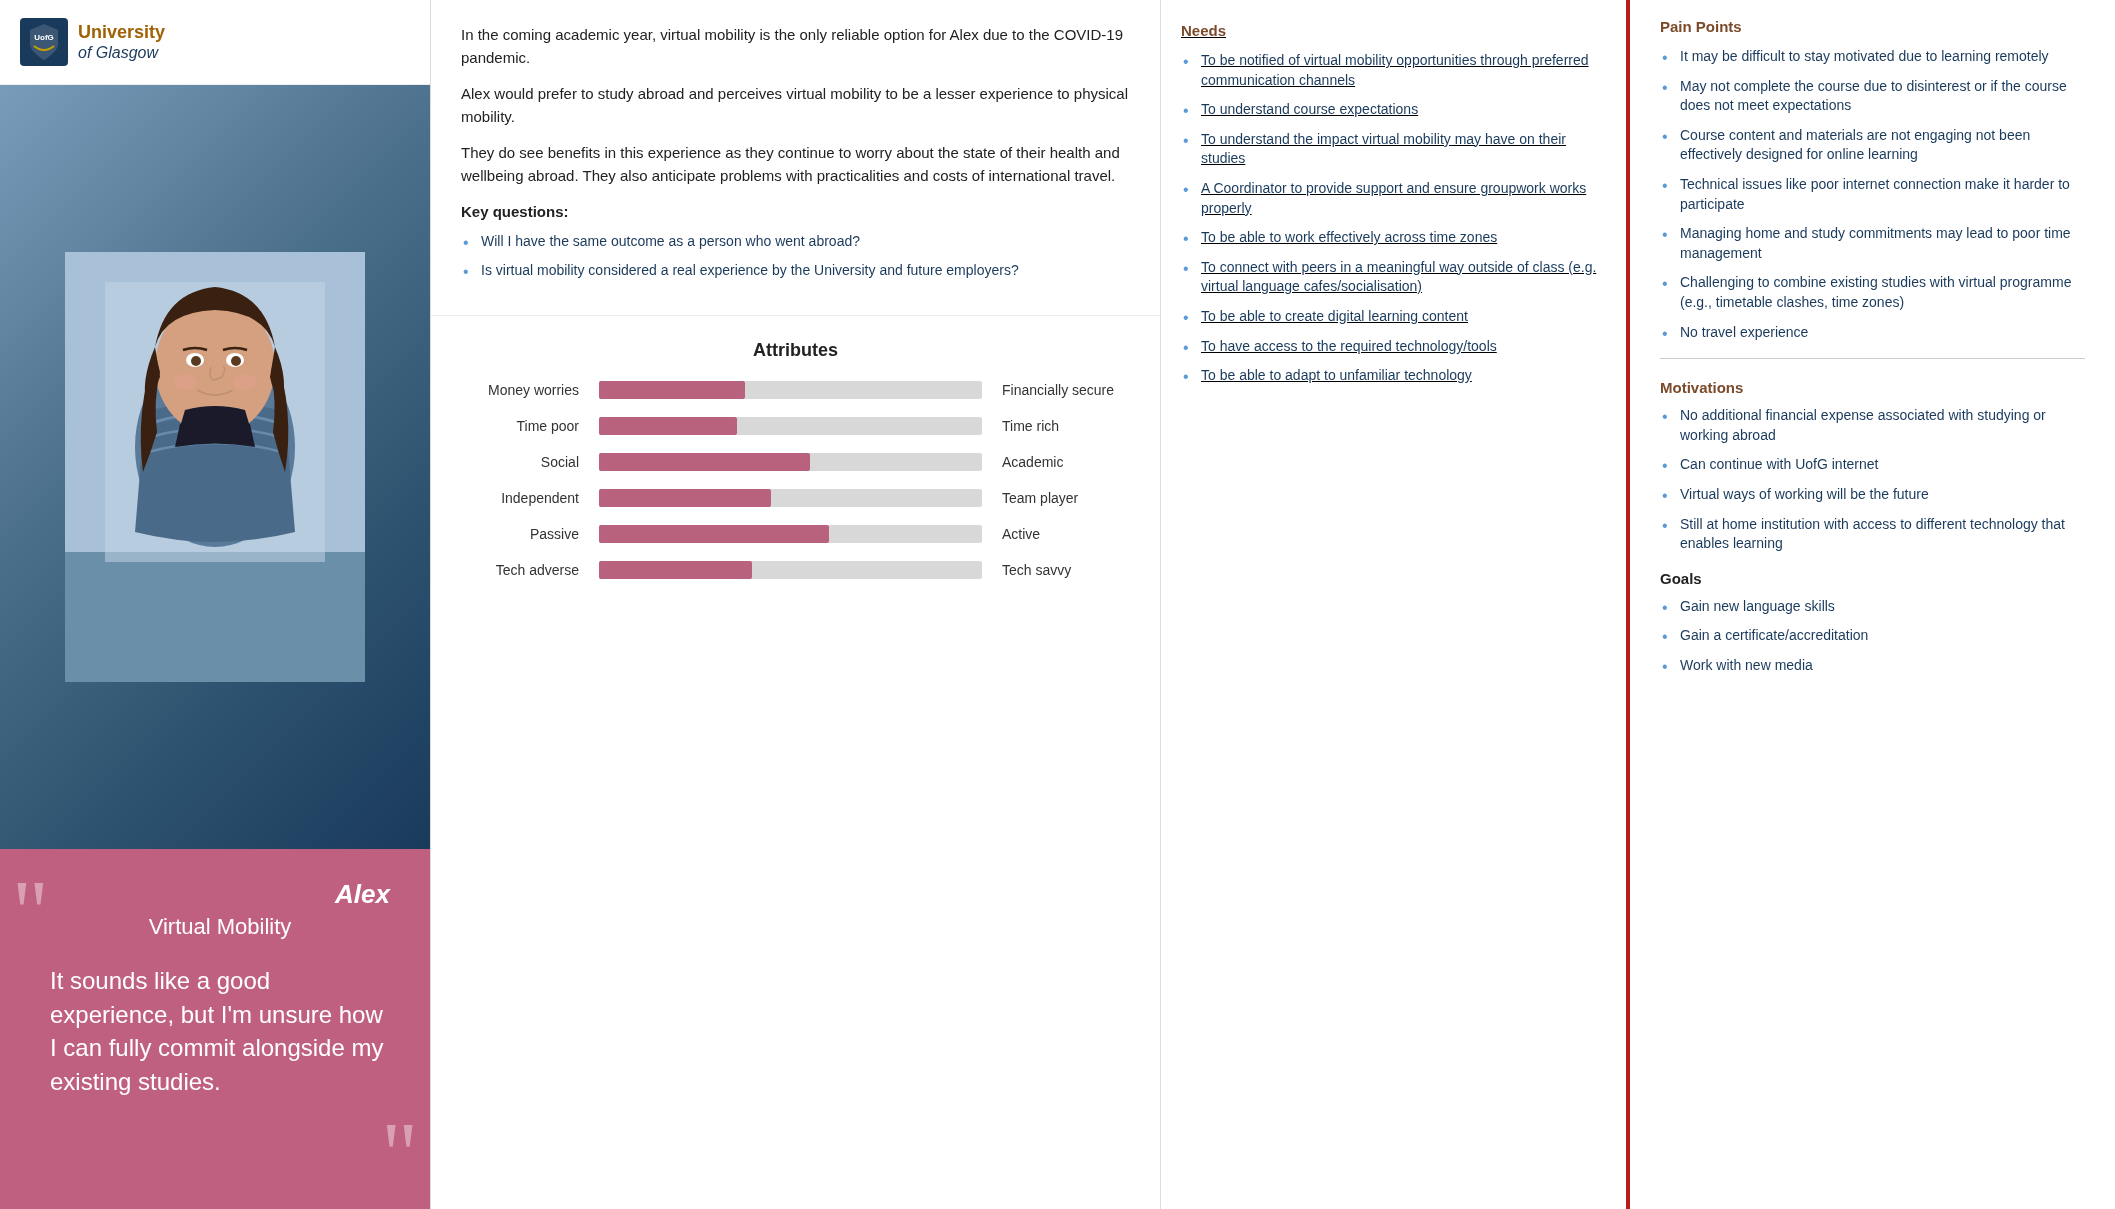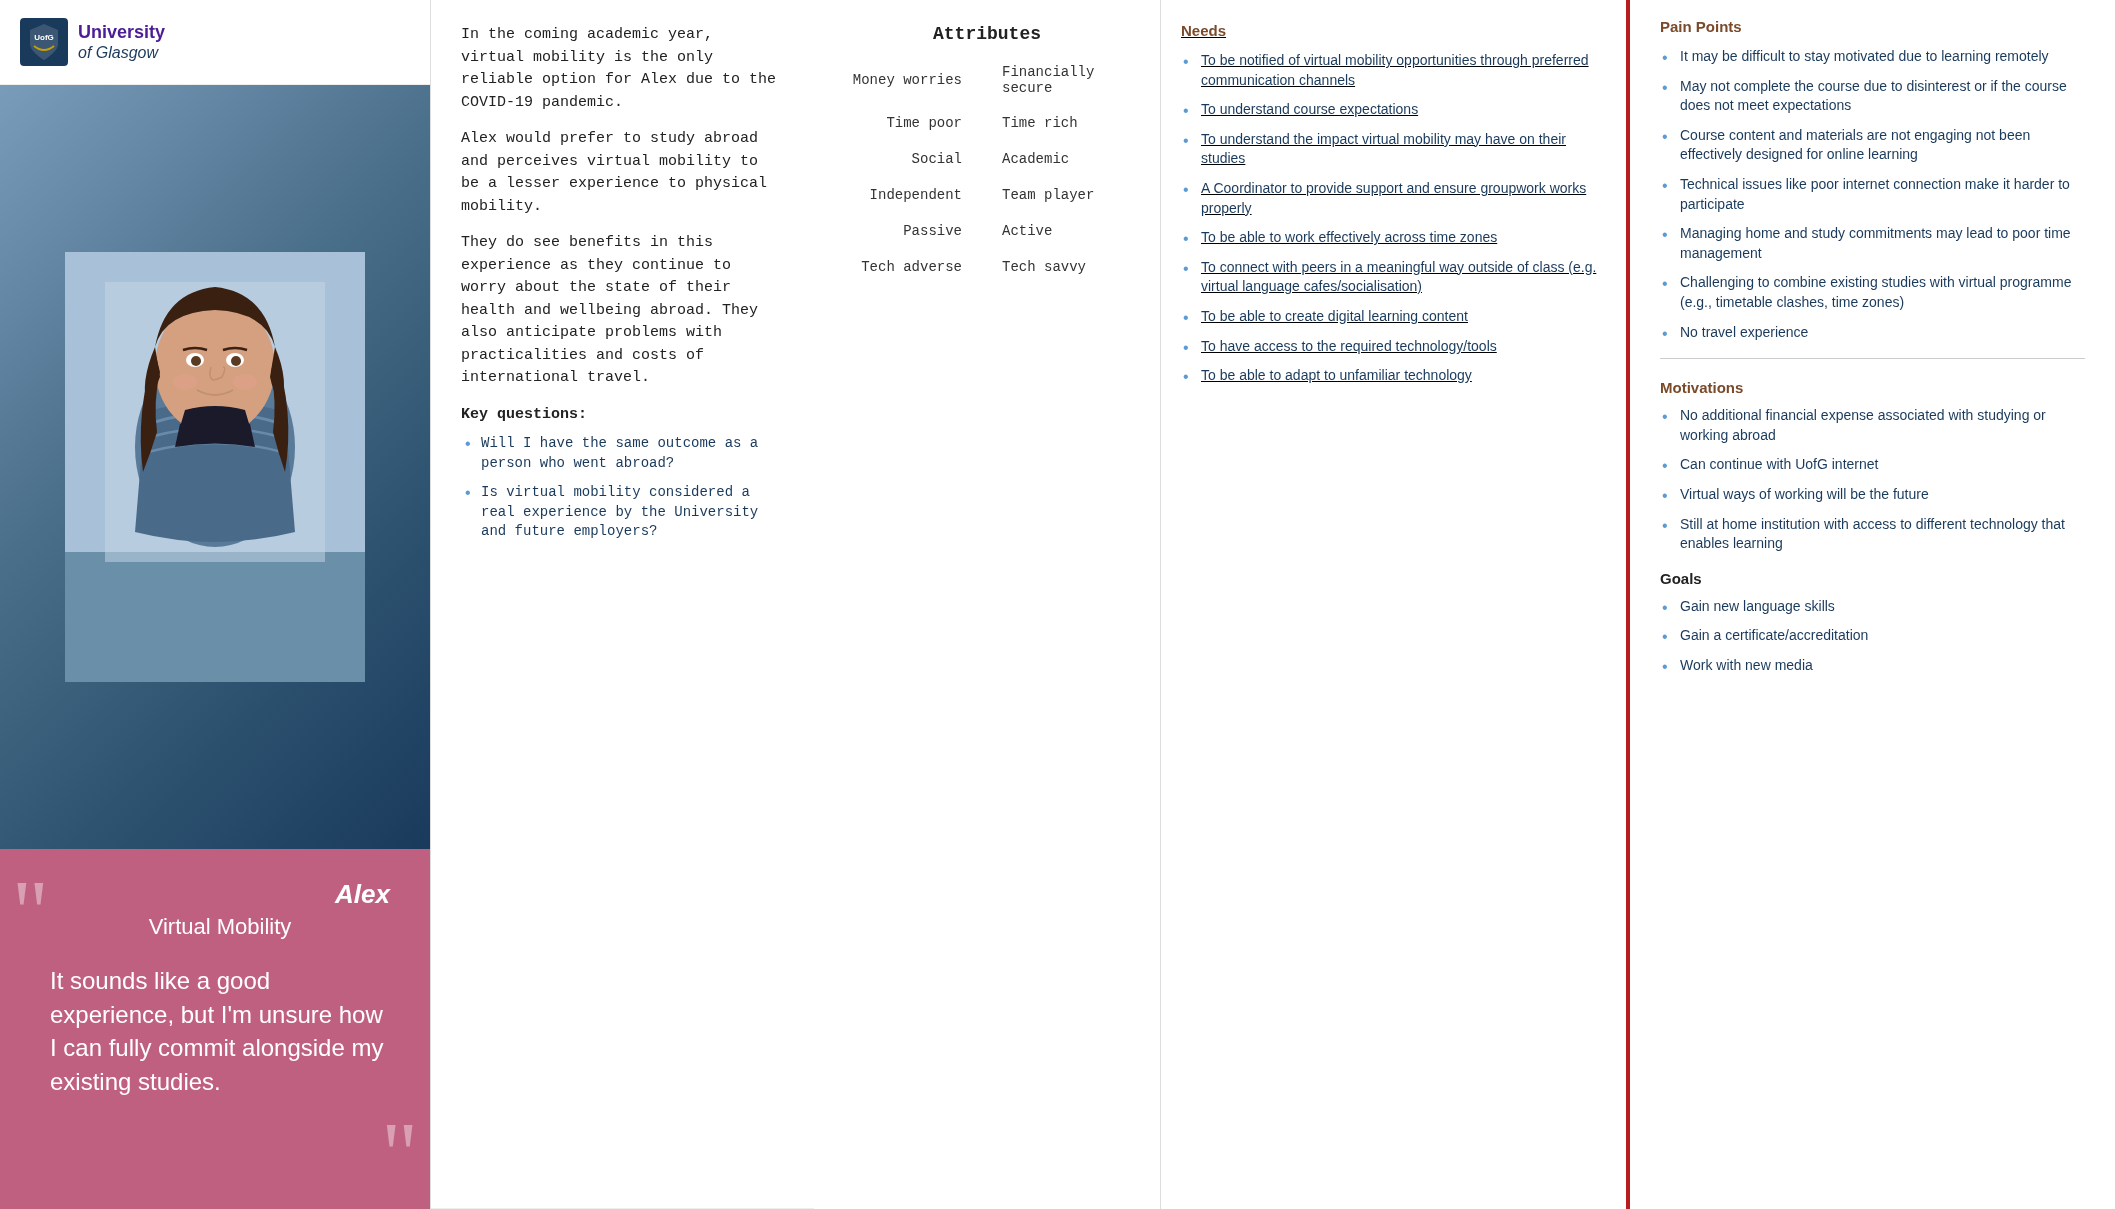--- a/index.html
+++ b/index.html
@@ -37,21 +37,21 @@
 
     .logo-text {
       display: flex;
       flex-direction: column;
       line-height: 1.2;
     }
 
     .logo-text .uni {
       font-size: 18px;
       font-weight: bold;
-      color: #4c1d95;
+      color: #a16207;
     }
 
     .logo-text .of-glasgow {
       font-size: 16px;
       color: #1a3a5c;
       font-style: italic;
     }
 
     .photo-area {
       flex: 1;
@@ -122,23 +122,22 @@
       font-size: 24px;
       line-height: 1.4;
       font-style: normal;
     }
 
     
     .middle-panel {
       width: 730px;
       flex-shrink: 0;
       display: flex;
-      flex-direction: row;
+      flex-direction: column;
       border-left: 1px solid #ddd;
-      font-family: Liberation Mono, monospace;
     }
 
     .description-area {
       padding: 24px 30px;
       font-size: 15px;
       color: #222;
       line-height: 1.5;
       border-bottom: 1px solid #eee;
     }
 

